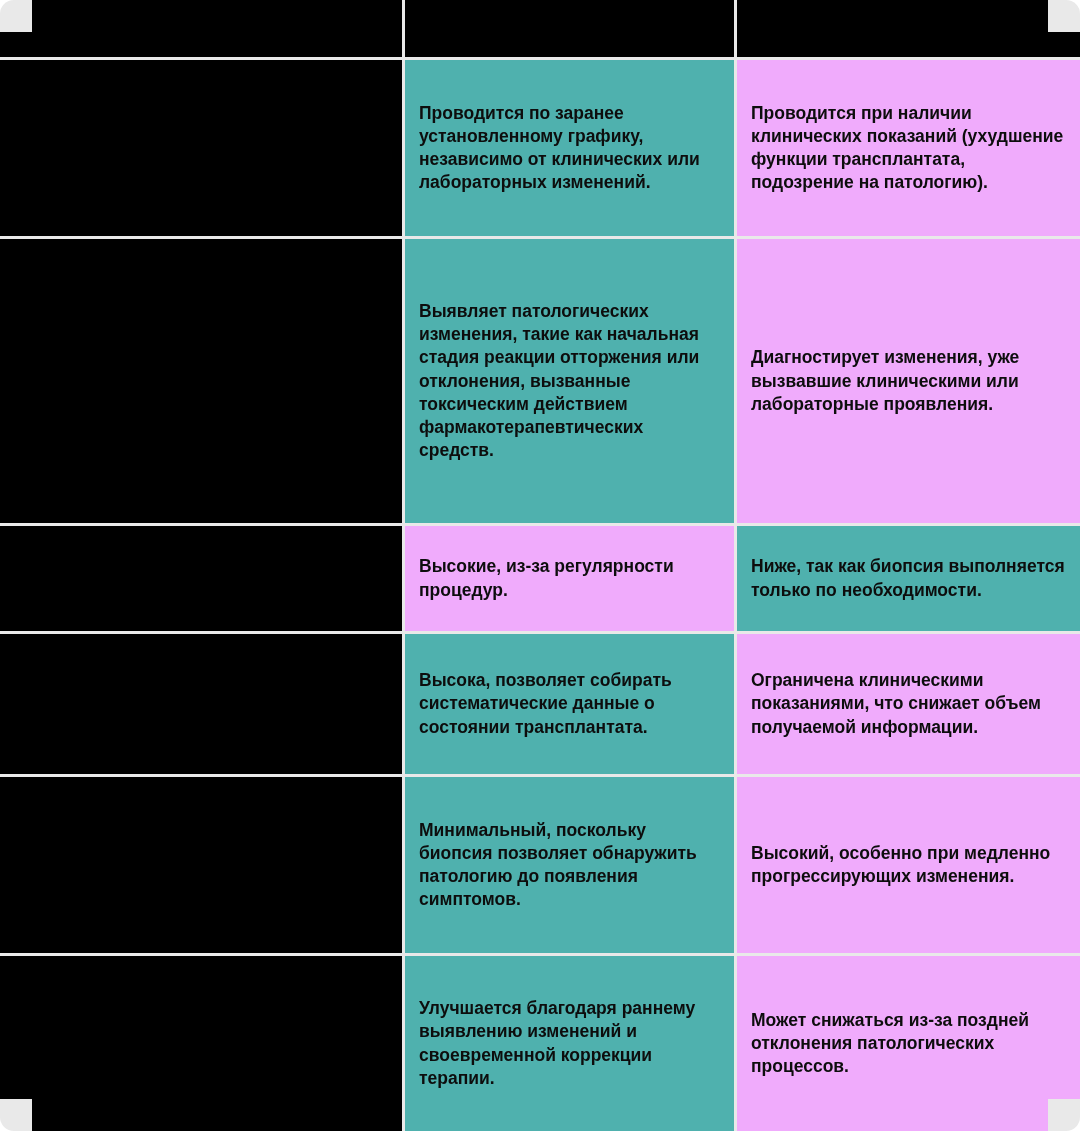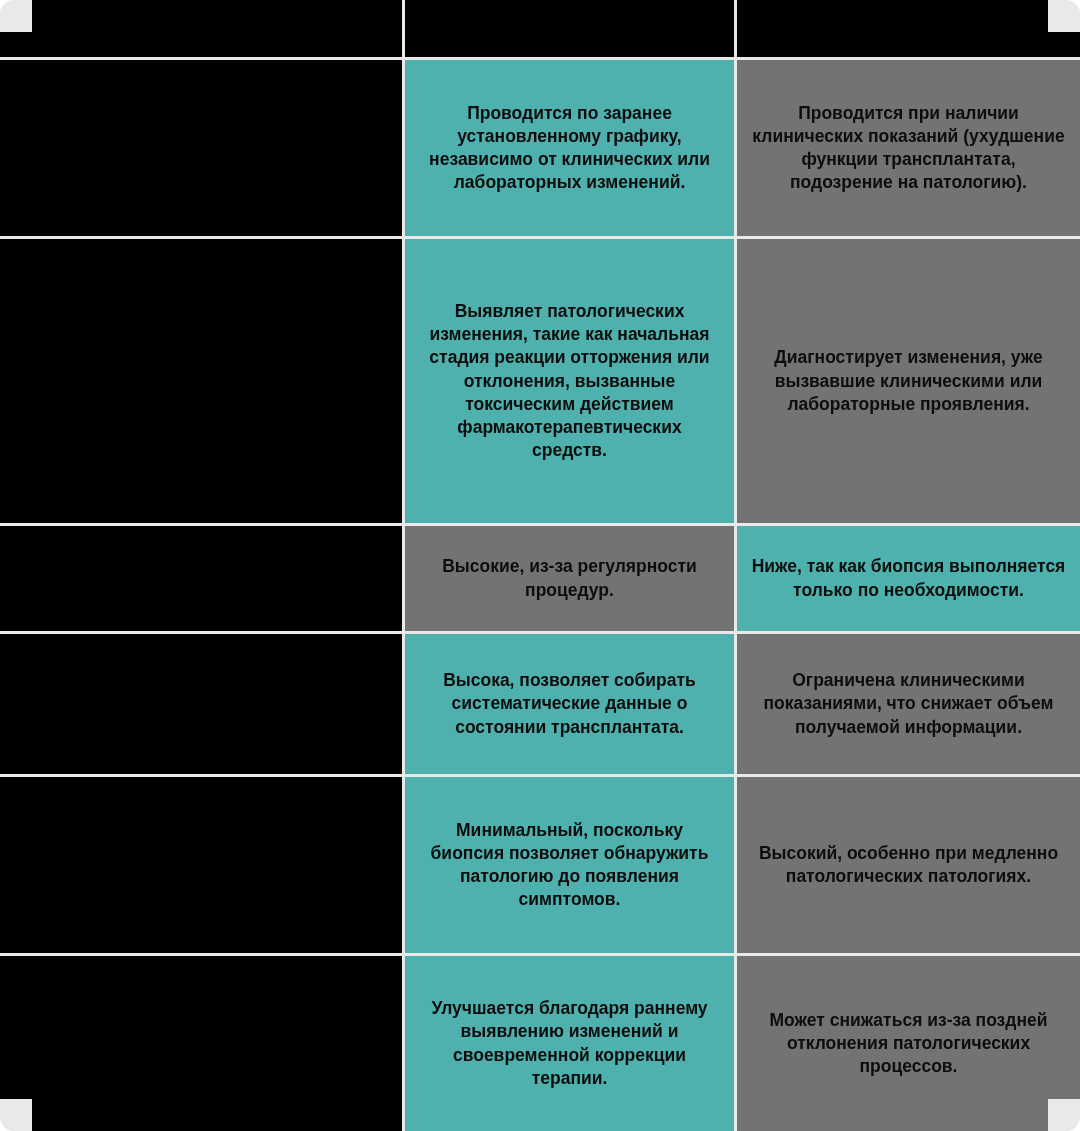--- a/index.html
+++ b/index.html
@@ -30,21 +30,21 @@
     border-spacing: 0;
     table-layout: fixed;
     background: #e9e9e9;
   }
 
   table.cmp td,
   table.cmp th {
     box-sizing: border-box;
     padding: 10px 14px;
     vertical-align: middle;
-    text-align: center;
+    text-align: left;
     font-weight: bold;
     font-size: 17.5px;
     line-height: 1.33;
     color: #0d0d0d;
     border-right: 3px solid #e9e9e9;
     border-bottom: 3px solid #e9e9e9;
     overflow: hidden;
   }
 
   table.cmp td:last-child,
@@ -59,21 +59,21 @@
   
   .redacted {
     background: #000000;
     color: transparent;
   }
   .redacted .redact-text {
     visibility: hidden;
   }
 
   .cell-teal { background: #4fb1ae; }
-  .cell-red  { background: #737373; }
+  .cell-red  { background: #f0abfc; }
 
   
   tr.header-row td { height: 60px; padding: 0; }
   .corner {
     position: absolute;
     width: 16px;
     height: 16px;
     background: #ffffff;
     pointer-events: none;
   }
@@ -132,21 +132,21 @@
       <tr>
         <td class="redacted"><span class="redact-text"></span></td>
         <td class="cell-teal"><span>Высока, позволяет собирать систематические данные о состоянии трансплантата.</span></td>
         <td class="cell-red"><span>Ограничена клиническими показаниями, что снижает объем получаемой информации.</span></td>
       </tr>
 
 
       <tr>
         <td class="redacted"><span class="redact-text"></span></td>
         <td class="cell-teal"><span>Минимальный, поскольку биопсия позволяет обнаружить патологию до появления симптомов.</span></td>
-        <td class="cell-red"><span>Высокий, особенно при медленно патологических патологиях.</span></td>
+        <td class="cell-red"><span>Высокий, особенно при медленно прогрессирующих изменения.</span></td>
       </tr>
 
       <tr>
         <td class="redacted"><span class="redact-text"></span></td>
         <td class="cell-teal"><span>Улучшается благодаря раннему выявлению изменений и своевременной коррекции терапии.</span></td>
         <td class="cell-red"><span>Может снижаться из-за поздней отклонения патологических процессов.</span></td>
       </tr>
     </tbody>
   </table>
 

